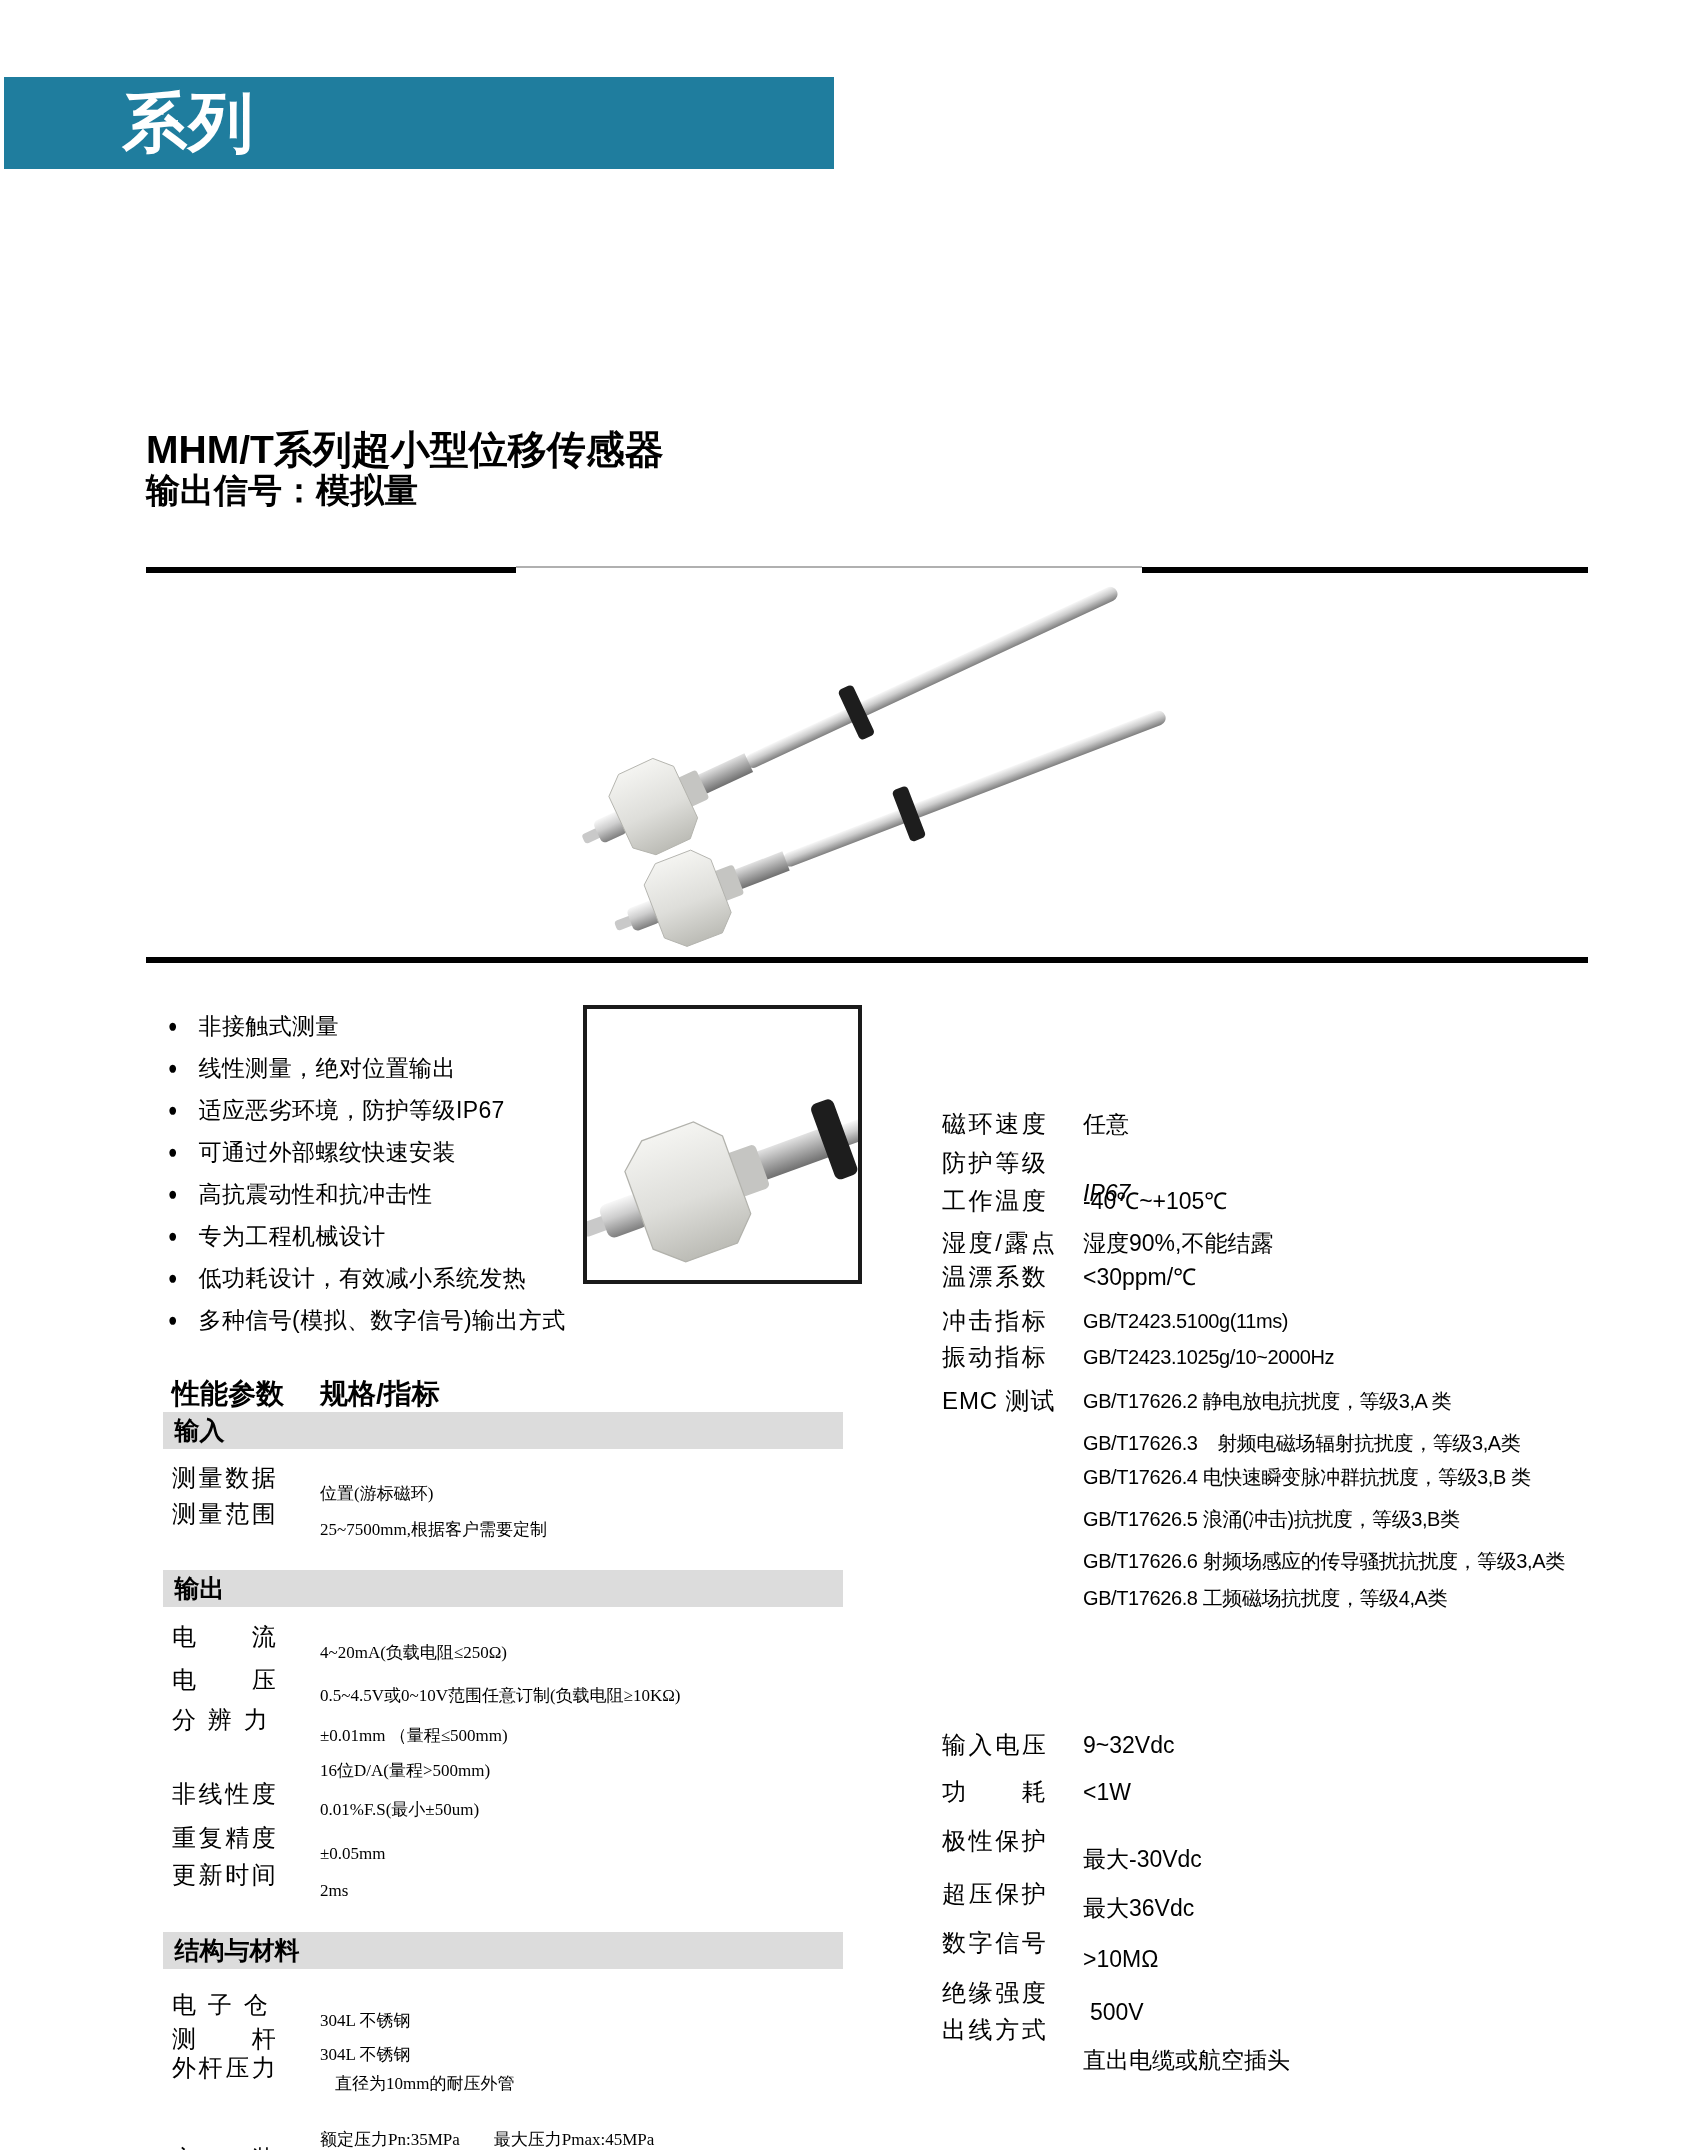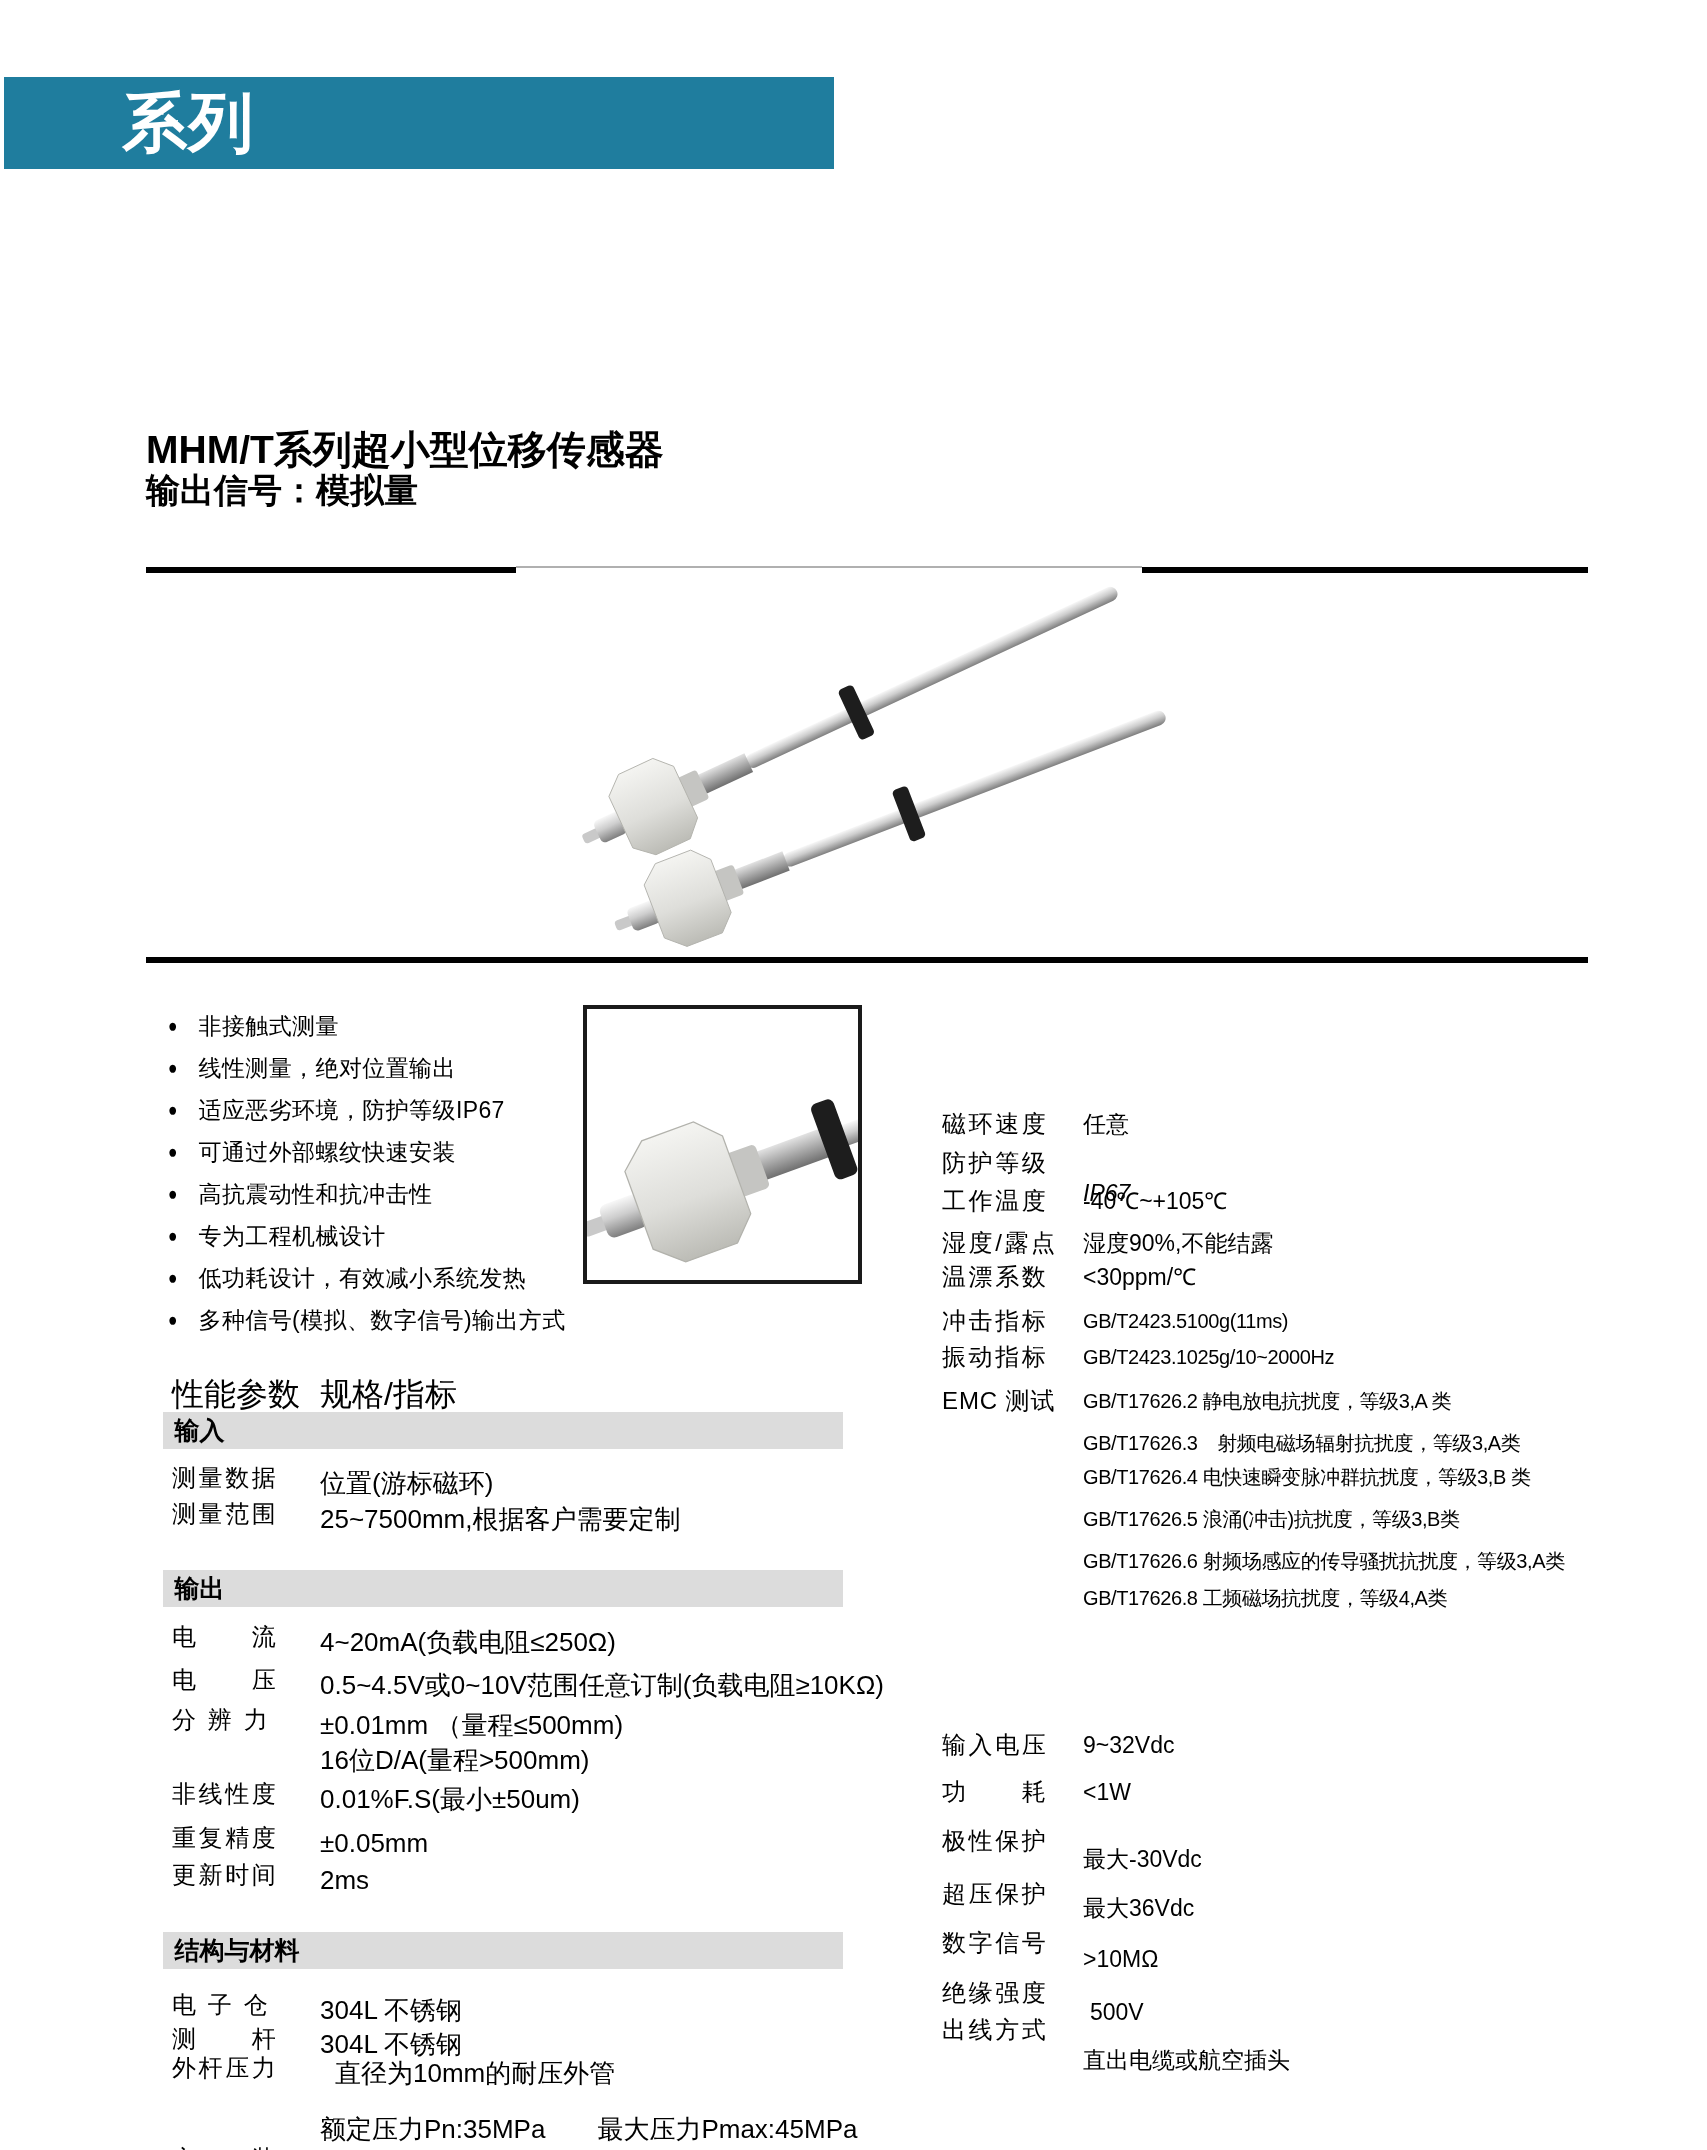--- a/index.html
+++ b/index.html
@@ -64,25 +64,25 @@
     position:absolute; height:37px; background:#DCDCDC;
     font-size:25px; font-weight:bold; line-height:37px;
     white-space:nowrap;
   }
   .bar.l{ left:163px; width:680px; padding-left:11.6px; box-sizing:border-box; }
   .bar.r{ left:926px; width:682px; padding-left:16.3px; box-sizing:border-box; }
   .sprow{ position:absolute; height:38px; line-height:38px; white-space:nowrap; }
   .sprow.l{ left:172px; }
   .sprow.r{ left:942px; }
   .sprow .lbl{ position:absolute; left:0; top:0; font-size:24px; letter-spacing:2.6px; }
-  .sprow.l .val{ position:absolute; left:148px; top:5px; font-size:26px; letter-spacing:0; }
+  .sprow.l .val{ position:absolute; left:148px; top:16px; font-size:17px; letter-spacing:0;font-family:Liberation Serif, serif; }
   .sprow.r .val{ position:absolute; left:141px; top:0; font-size:23px; letter-spacing:0; }
   .sprow .val.cond{ font-size:20px; letter-spacing:-0.4px; }
   .sprow .val.italic{ font-style:italic;margin-top:30px; }
-  .hdr{ position:absolute; left:172px; height:38px; line-height:38px; font-size:32px; font-weight:400; white-space:nowrap; }
+  .hdr{ position:absolute; left:172px; height:38px; line-height:38px; font-size:28px; font-weight:700; white-space:nowrap; }
   .hdr .spec{ position:absolute; left:148px; }
 </style>
 </head>
 <body>
 
 <div class="page">
 
   <div class="banner">
     <span class="series">系列</span>
   </div>

